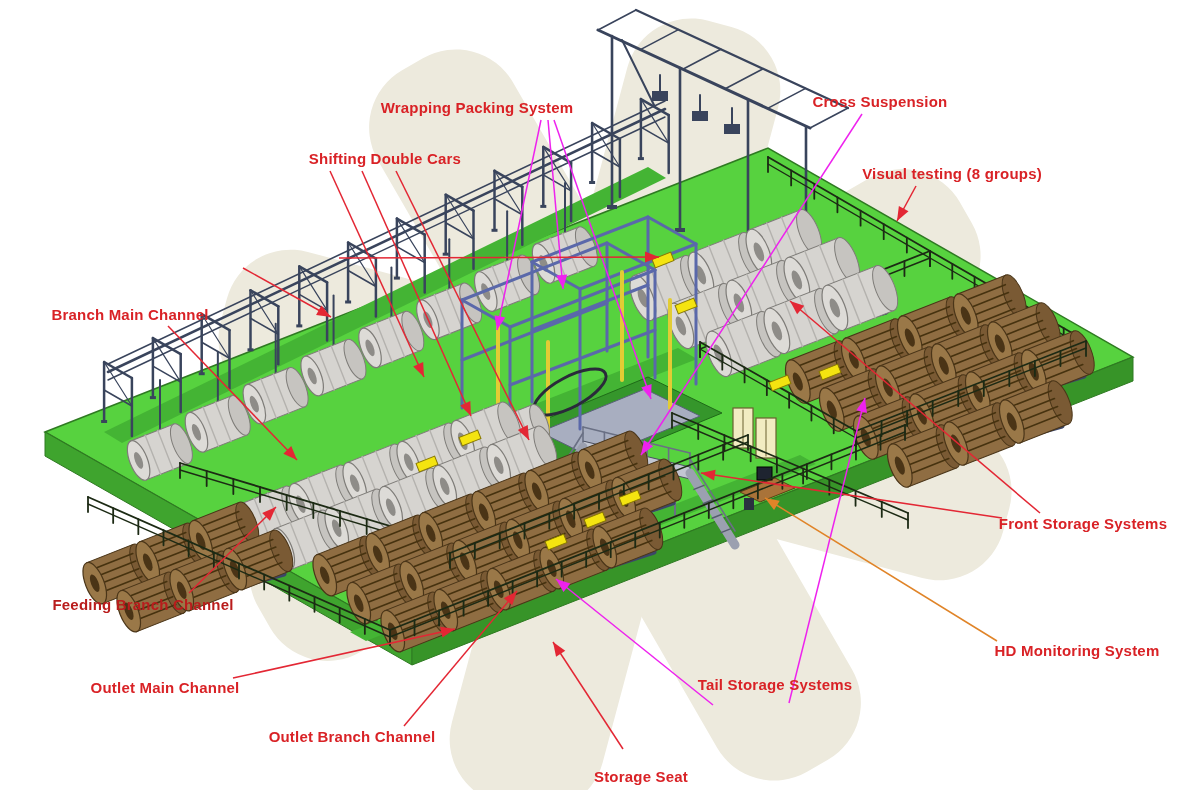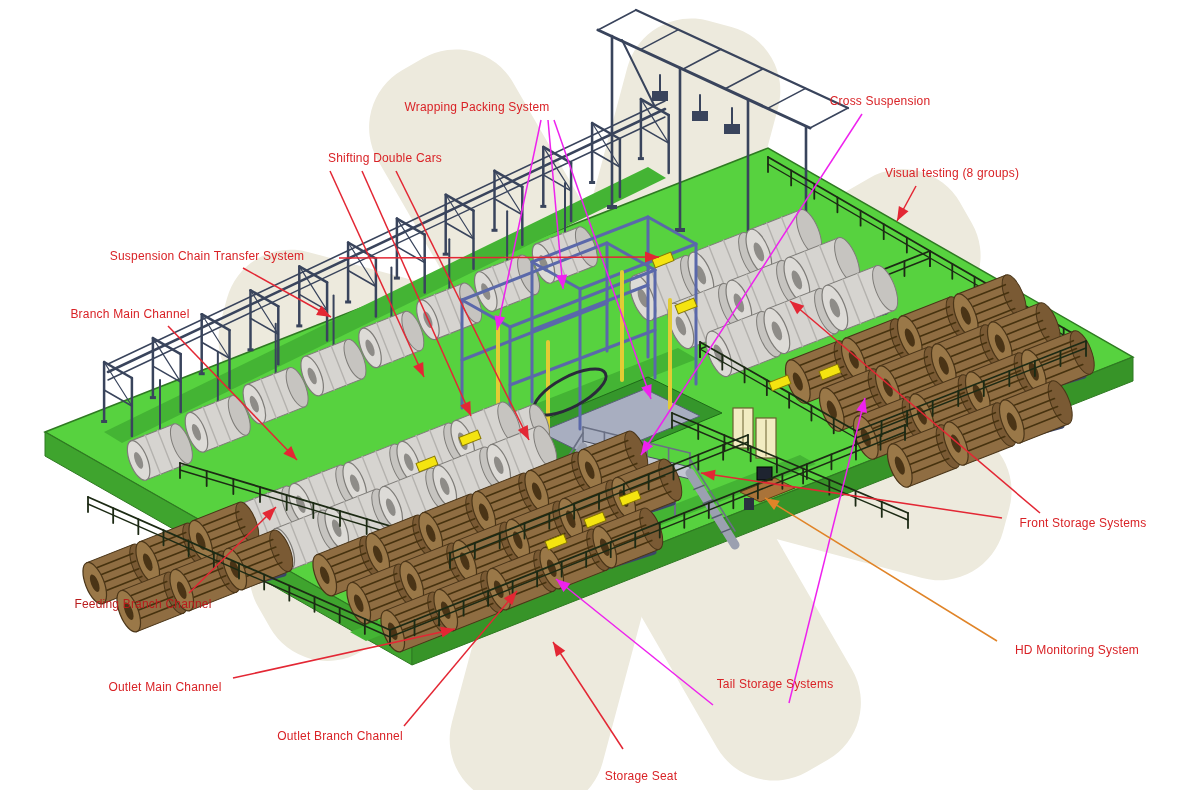--- a/index.html
+++ b/index.html
@@ -1,20 +1,20 @@
 <!DOCTYPE html>
 <html><head>
 <meta charset="utf-8">
 <style>
   html,body{margin:0;padding:0;background:#ffffff;}
   .canvas{position:relative;width:1200px;height:790px;overflow:hidden;background:#ffffff;
           font-family:"Liberation Sans",sans-serif;}
   .canvas svg{position:absolute;left:0;top:0;}
   #labels{position:absolute;left:0;top:0;width:100%;height:100%;pointer-events:none;}
-  .ann{position:absolute;transform:translate(-50%,-50%);font-weight:normal;font-size:12px;
+  .ann{position:absolute;transform:translate(-50%,-50%);font-weight:bold;font-size:15px;
        white-space:nowrap;letter-spacing:.2px;}
 </style>
 </head>
 <body>
 
 <div class="canvas">
   <svg id="scene" width="1200" height="790" viewBox="0 0 1200 790">
       <g opacity="1">
         <rect x="120" y="-78" width="285" height="156" rx="66" transform="translate(615,415) rotate(15)" fill="#edeadd"></rect>
         <rect x="120" y="-78" width="285" height="156" rx="66" transform="translate(615,415) rotate(60)" fill="#edeadd"></rect>
@@ -1072,23 +1072,22 @@
       <line x1="789" y1="703" x2="865" y2="398" stroke="#ee22ee" stroke-width="1.5"></line>
       <polygon points="865,398 866.951793632955,412.9144393664112 856.2781707502098,410.2547825169403" fill="#ee22ee"></polygon>
       <line x1="997" y1="641" x2="765" y2="498" stroke="#e08428" stroke-width="1.5"></line>
       <polygon points="765,498 779.8038350290045,500.66391974992126 774.0320089041751,510.02800129509893" fill="#e08428"></polygon>
     </svg>
   <div id="labels">
       <div class="ann" style="left: 477px; top: 107px; color: rgb(217, 34, 38);">Wrapping Packing System</div>
       <div class="ann" style="left: 385px; top: 158px; color: rgb(217, 34, 38);">Shifting Double Cars</div>
       <div class="ann" style="left: 880px; top: 101px; color: rgb(217, 34, 38);">Cross Suspension</div>
       <div class="ann" style="left: 952px; top: 173px; color: rgb(217, 34, 38);">Visual testing (8 groups)</div>
-      <div class="ann" style="left: 207px; top: 256px; color: rgb(217, 34, 38);">Suspension Chain Transfer System</div>
       <div class="ann" style="left: 130px; top: 314px; color: rgb(217, 34, 38);">Branch Main Channel</div>
       <div class="ann" style="left: 1083px; top: 523px; color: rgb(217, 34, 38);">Front Storage Systems</div>
       <div class="ann" style="left: 143px; top: 604px; color: #b91c1c;">Feeding Branch Channel</div>
       <div class="ann" style="left: 165px; top: 687px; color: rgb(217, 34, 38);">Outlet Main Channel</div>
-      <div class="ann" style="left: 340px; top: 736px; color: rgb(217, 34, 38);">Outlet Branch Channel</div>
+      <div class="ann" style="left: 352px; top: 736px; color: rgb(217, 34, 38);">Outlet Branch Channel</div>
       <div class="ann" style="left: 641px; top: 760px; color: rgb(217, 34, 38); margin-top: 16px;">Storage Seat</div>
       <div class="ann" style="left: 775px; top: 684px; color: rgb(217, 34, 38);">Tail Storage Systems</div>
       <div class="ann" style="left: 1037px; top: 650px; color: rgb(217, 34, 38); margin-left: 40px;">HD Monitoring System</div>
     </div>
 </div>
 
 </body></html>

